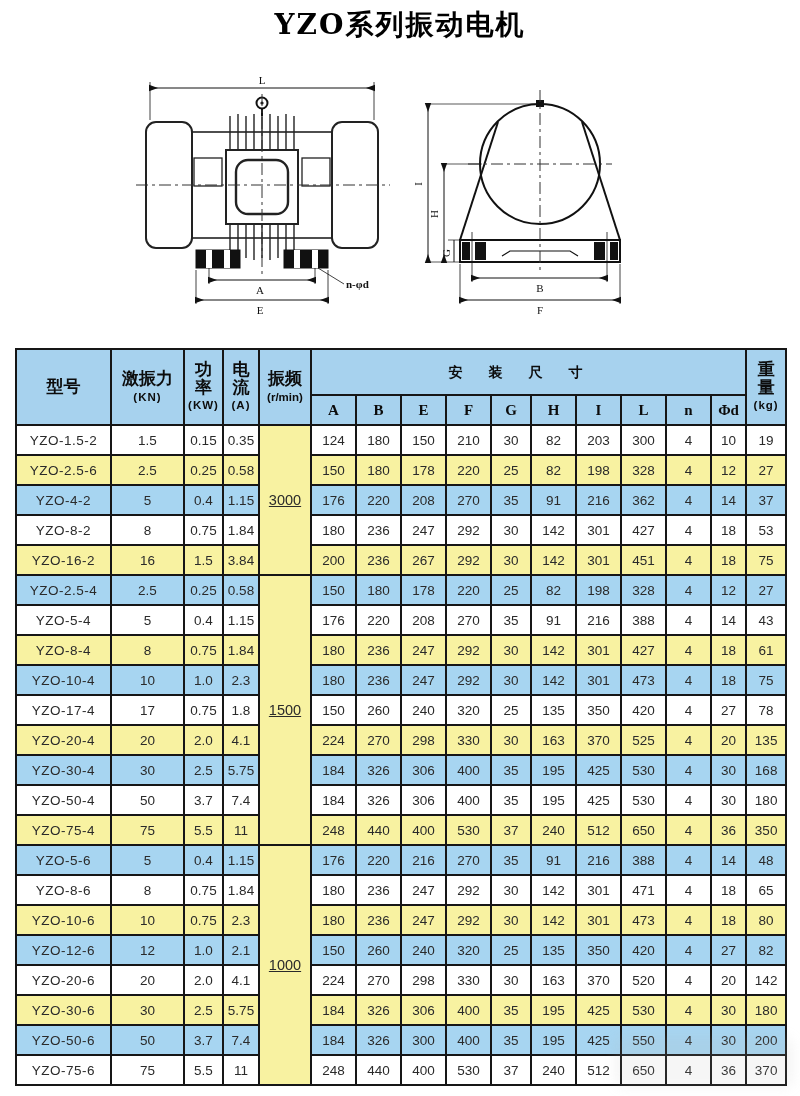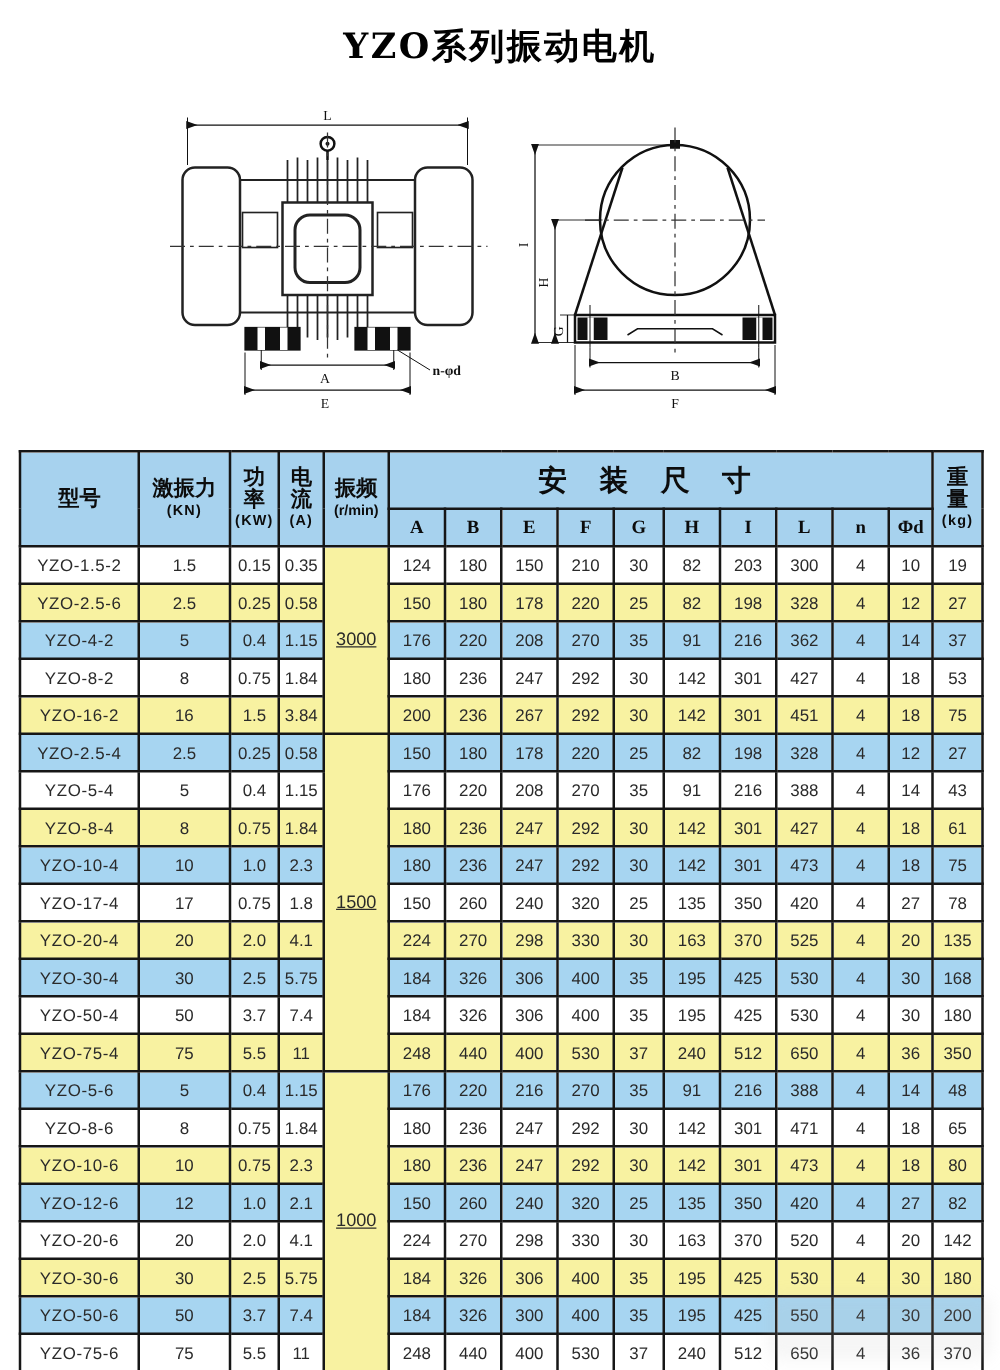--- a/index.html
+++ b/index.html
@@ -4,21 +4,21 @@
 <style>
   html,body{margin:0;padding:0;background:#ffffff;}
   body{
     width:800px;height:1096px;overflow:hidden;
     font-family:"Liberation Sans",sans-serif;color:#1c1c1c;position:relative;
   }
   
   .page-title{
     text-align:center;font-family:"DejaVu Serif","Liberation Serif",serif;
     font-weight:bold;font-size:28px;letter-spacing:2px;color:#000;
-    padding-top:18px;margin:0;
+    padding-top:6px;margin:0;
   }
   
   .drawings{
     display:flex;justify-content:center;align-items:flex-start;
     gap:4px;margin-top:28px;height:246px;
   }
   .drawing svg{display:block;}
   .dim-label{font-family:"Liberation Serif",serif;font-size:11px;fill:#111;}
   
   table.spec{
@@ -28,21 +28,21 @@
   }
   table.spec th,table.spec td{
     border:2px solid #161616;text-align:center;vertical-align:middle;
     padding:0;height:28px;overflow:hidden;
   }
   table.spec thead th{background:#a7d2ee;color:#0c0c0c;font-weight:bold;}
   .hd-cn{font-size:17px;line-height:1.15;}
   .hd-unit{font-size:11.5px;letter-spacing:1px;line-height:1.2;}
   .hd-stack{display:inline-block;inline-size:1.25em;word-break:break-all;line-height:1.05;}
   .hd-flex{display:flex;flex-direction:column;align-items:center;gap:2px;}
-  .mount-title{font-size:23px;letter-spacing:26px;text-indent:26px;}
+  .mount-title{font-size:14px;letter-spacing:26px;text-indent:26px;}
   .dim-letter{font-family:"Liberation Serif",serif;font-size:15px;font-weight:normal;}
   .row-white td{background:#ffffff;}
   .row-yellow td{background:#f8f2a1;}
   .row-blue td{background:#a7d5f1;}
   td.freq-cell{background:#f8f2a1 !important;font-size:14.5px;text-decoration:underline;}
   td[data-name="cell-model"]{letter-spacing:.5px;margin-top:12px;}
   
   .smudge{
     position:absolute;right:6px;bottom:8px;width:180px;height:52px;
     background:rgba(180,180,180,0.12);filter:blur(6px);border-radius:12px;

